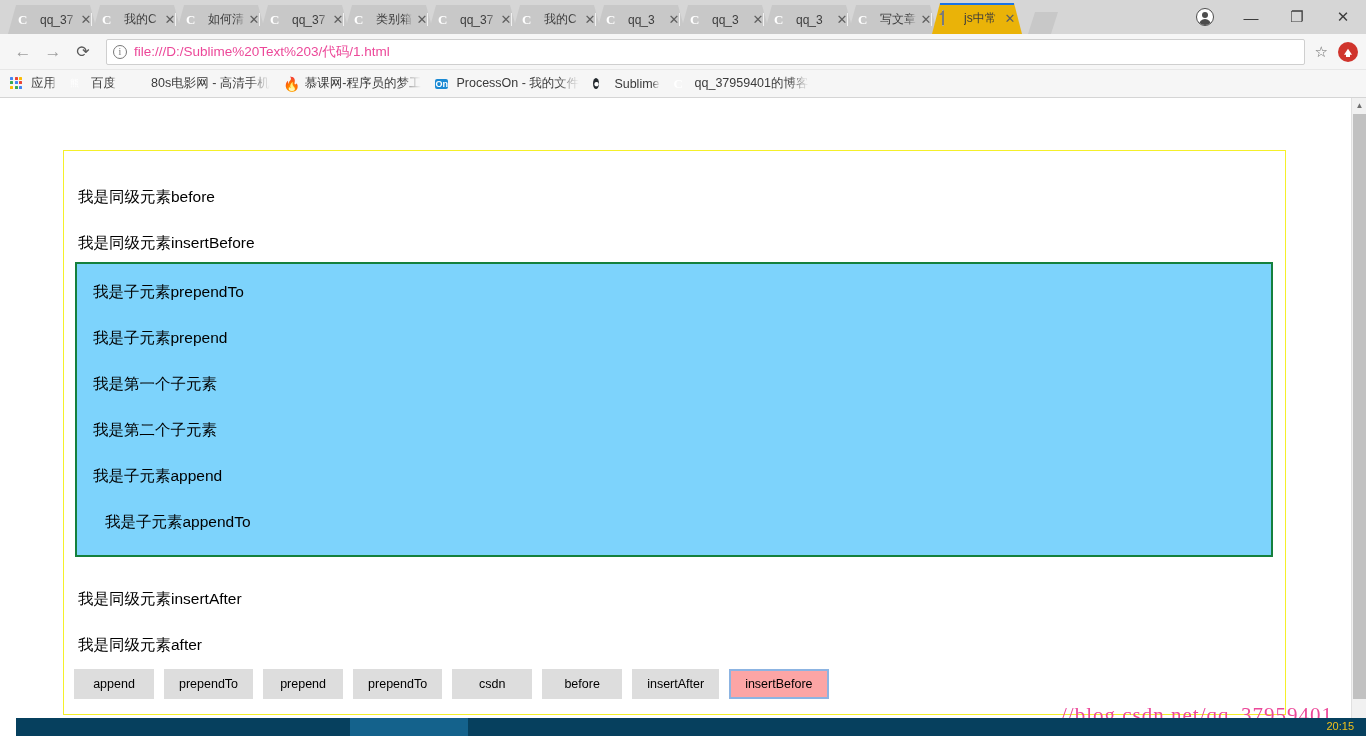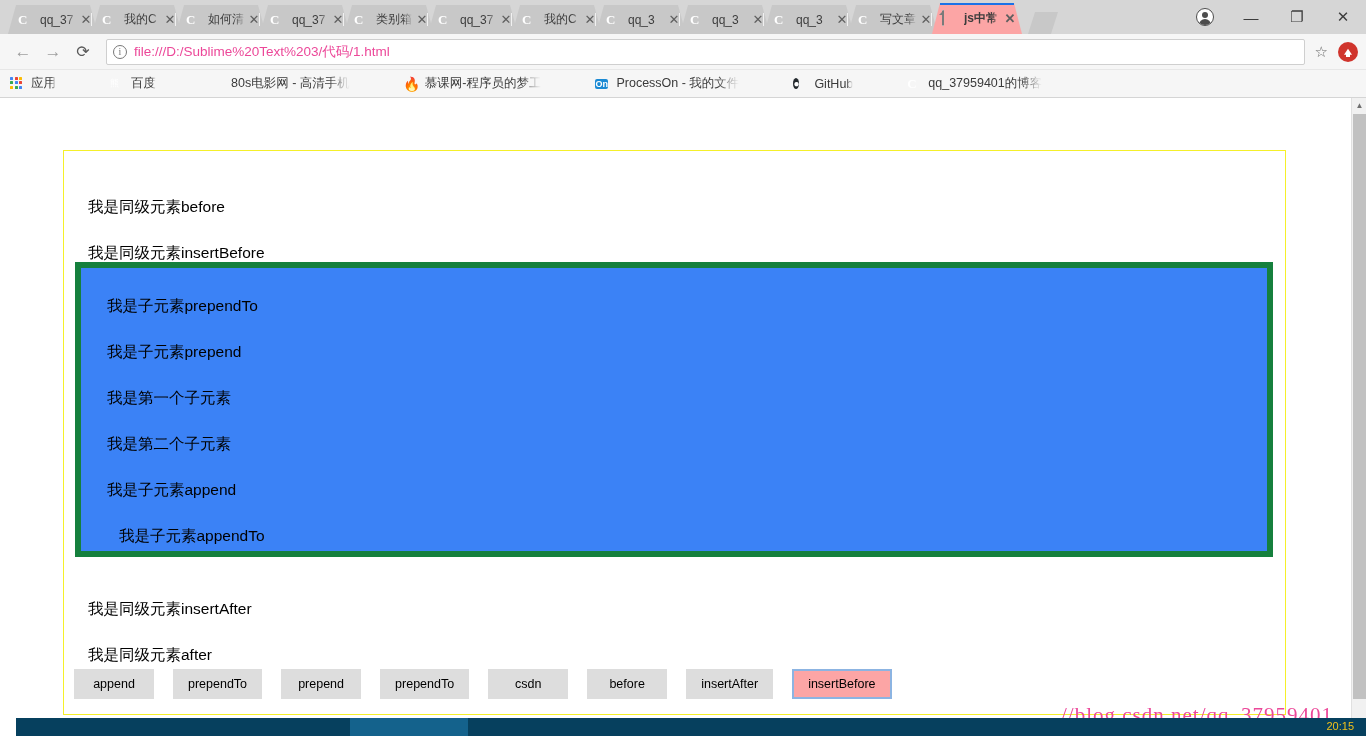--- a/index.html
+++ b/index.html
@@ -37,24 +37,23 @@
     align-items: center;
     padding: 0 4px 0 10px;
     margin-right: -6px;
     font-size: 12px;
     color: #3c3c3c;
     clip-path: polygon(8px 0, calc(100% - 8px) 0, 100% 100%, 0 100%);
     overflow: hidden;
     cursor: default;
   }
   .tab.active {
-    background: #fca5a5;
+    background: #eab308;
     z-index: 5;
     height: 31px;
-    font-weight: bold;
   }
   .tab.active::before {
     content: "";
     position: absolute;
     left: 8px; right: 8px; top: 0;
     height: 2px;
     background: #1a73e8;
   }
   .tab-sep {
     position: absolute;
@@ -338,44 +337,44 @@
   }
   .outer-box {
     position: absolute;
     left: 63px; top: 52px;
     width: 1223px;
     height: 565px;
     border: 1px solid #f5f02a;
     background: #fff;
   }
   .para {
-    margin: 14px;
+    margin: 4px;
     font-size: 15.5px;
     color: #000;
     font-family: "Liberation Sans", sans-serif;
   }
   .sib-top { position: absolute; left: 10px; top: 32px; }
   .sib-top2 { position: absolute; left: 10px; top: 78px; }
   .inner-box {
     position: absolute;
     left: 11px; top: 111px;
     width: 1198px;
     height: 295px;
-    border: 6px solid #15803d;
-    background: #3b82f6;
+    border: 2px solid #15803d;
+    background: #7dd3fc;
   }
   .child { position: absolute; left: 0; font-size: 15.5px; color: #000; }
   .sib-bot { position: absolute; left: 10px; top: 434px; }
   .sib-bot2 { position: absolute; left: 10px; top: 480px; }
 
   .btnrow {
     position: absolute;
     left: 10px; top: 518px;
     display: flex;
-    gap: 19px;
+    gap: 10px;
   }
   .btn {
     min-width: 80px;
     height: 30px;
     background: #dddddd;
     border: 1px solid #dddddd;
     border-radius: 0;
     font-family: "Liberation Sans", sans-serif;
     font-size: 12.5px;
     color: #000;
@@ -562,21 +561,21 @@
     <div class="omnibox">
       <span class="info-ic">i</span>
       <span class="url">file:///D:/Sublime%20Text%203/代码/1.html</span>
     </div>
 
     <div class="star-ic">☆</div>
     <div class="ext-ic"></div>
   </div>
 
   <div class="bookmarks">
-    <div id="bookmarks-host" style="display:flex;align-items:center;gap:40px;">
+    <div id="bookmarks-host" style="display:flex;align-items:center;">
         <div class="bm">
           <span class="bmic">
             <span class="grid-ic">
               <i style="background: rgb(66, 133, 244);"></i>
               <i style="background: rgb(234, 67, 53);"></i>
               <i style="background: rgb(251, 188, 5);"></i>
               <i style="background: rgb(52, 168, 83);"></i>
               <i style="background: rgb(66, 133, 244);"></i>
               <i style="background: rgb(234, 67, 53);"></i>
               <i style="background: rgb(251, 188, 5);"></i>
@@ -597,21 +596,21 @@
         <div class="bm">
           <span class="bmic"><span class="flame-ic">🔥</span></span>
           <span class="lbl">慕课网-程序员的梦工</span>
         </div>
         <div class="bm">
           <span class="bmic"><span class="on-ic">On</span></span>
           <span class="lbl">ProcessOn - 我的文件</span>
         </div>
         <div class="bm">
           <span class="bmic"><span class="gh-ic">●</span></span>
-          <span class="lbl">GitHub</span>
+          <span class="lbl">Sublime</span>
         </div>
         <div class="bm">
           <span class="bmic"><span class="fav-csdn"></span></span>
           <span class="lbl">qq_37959401的博客</span>
         </div>
       </div>
   </div>
 
   <div class="viewport">
     <div class="page">

